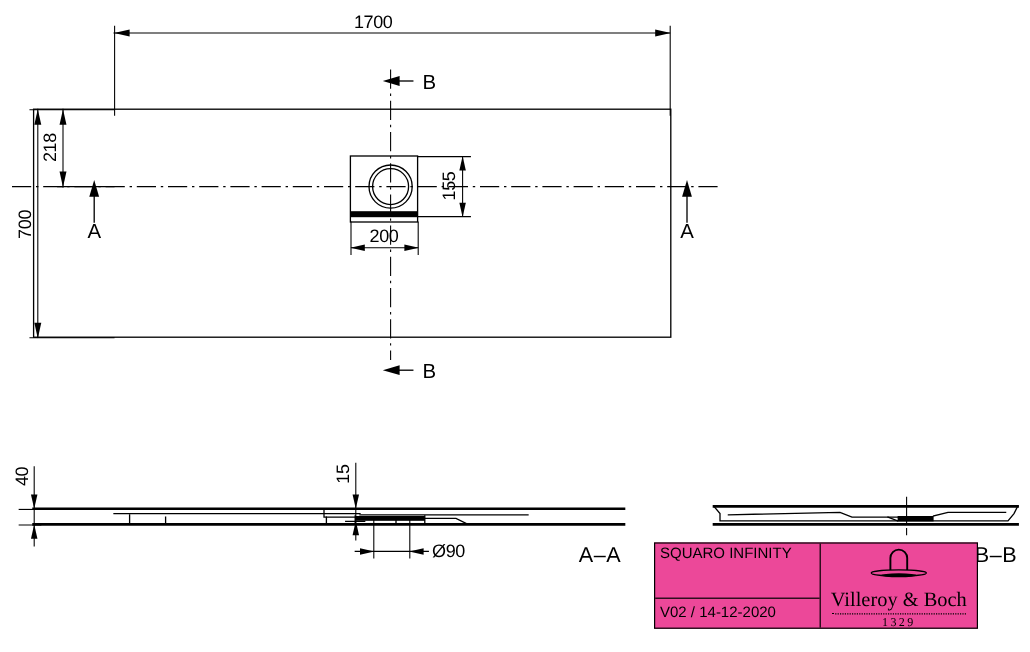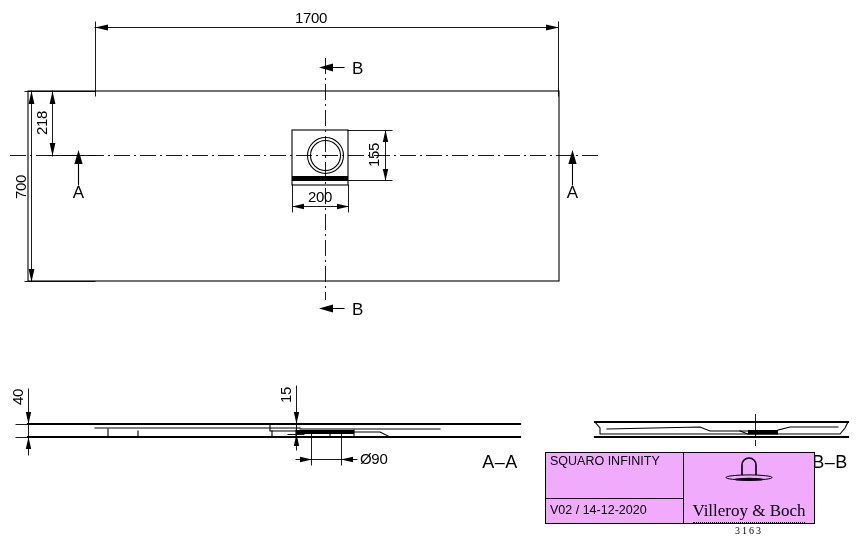--- a/index.html
+++ b/index.html
@@ -59,21 +59,21 @@
   
   #titleblock {
     position: absolute;
     left: 545px;
     top: 452px;
     width: 270px;
     height: 72px;
     border: 1.6px solid #000;
     box-sizing: border-box;
     display: flex;
-    background: #f0abfc;
+    background: #ec4899;
     justify-content: flex-end;
   }
   #tb-left {
     width: 138px;
     border-right: 1.6px solid #000;
     box-sizing: border-box;
     display: flex;
     flex-direction: column;
   }
   #tb-left-top {
@@ -104,21 +104,21 @@
     left: 0; right: 0; top: 3px;
     display: flex;
     flex-direction: column;
     align-items: center;
   }
   .logo-brand {
     font-family: "Liberation Serif", serif;
     font-size: 17px;
     color: #000;
     letter-spacing: 0px;
-    margin-top: 19px;
+    margin-top: 8px;
     white-space: nowrap;
   }
   .logo-year {
     font-family: "Liberation Serif", serif;
     font-size: 10px;
     color: #000;
     letter-spacing: 2px;
     margin-top: 2px;
   }
   .logo-rule {
@@ -285,18 +285,18 @@
     </div>
     <div id="tb-right">
       <div id="logo-wrap">
         <svg width="58" height="26" viewBox="0 0 58 26">
           <path d="M22,19 L22,9 A7,7 0 0,1 36,9 L36,19" fill="none" stroke="#000" stroke-width="1.6"></path>
           <ellipse cx="29" cy="21.5" rx="23" ry="2.6" fill="none" stroke="#000" stroke-width="1"></ellipse>
           <ellipse cx="29" cy="23.4" rx="15" ry="1.6" fill="#000" stroke="none"></ellipse>
         </svg>
         <div class="logo-brand">Villeroy &amp; Boch</div>
         <div class="logo-rule"></div>
-        <div class="logo-year">3163</div>
+        <div class="logo-year">1329</div>
       </div>
     </div>
   </div>
 
 </div>
 
 </body></html>

